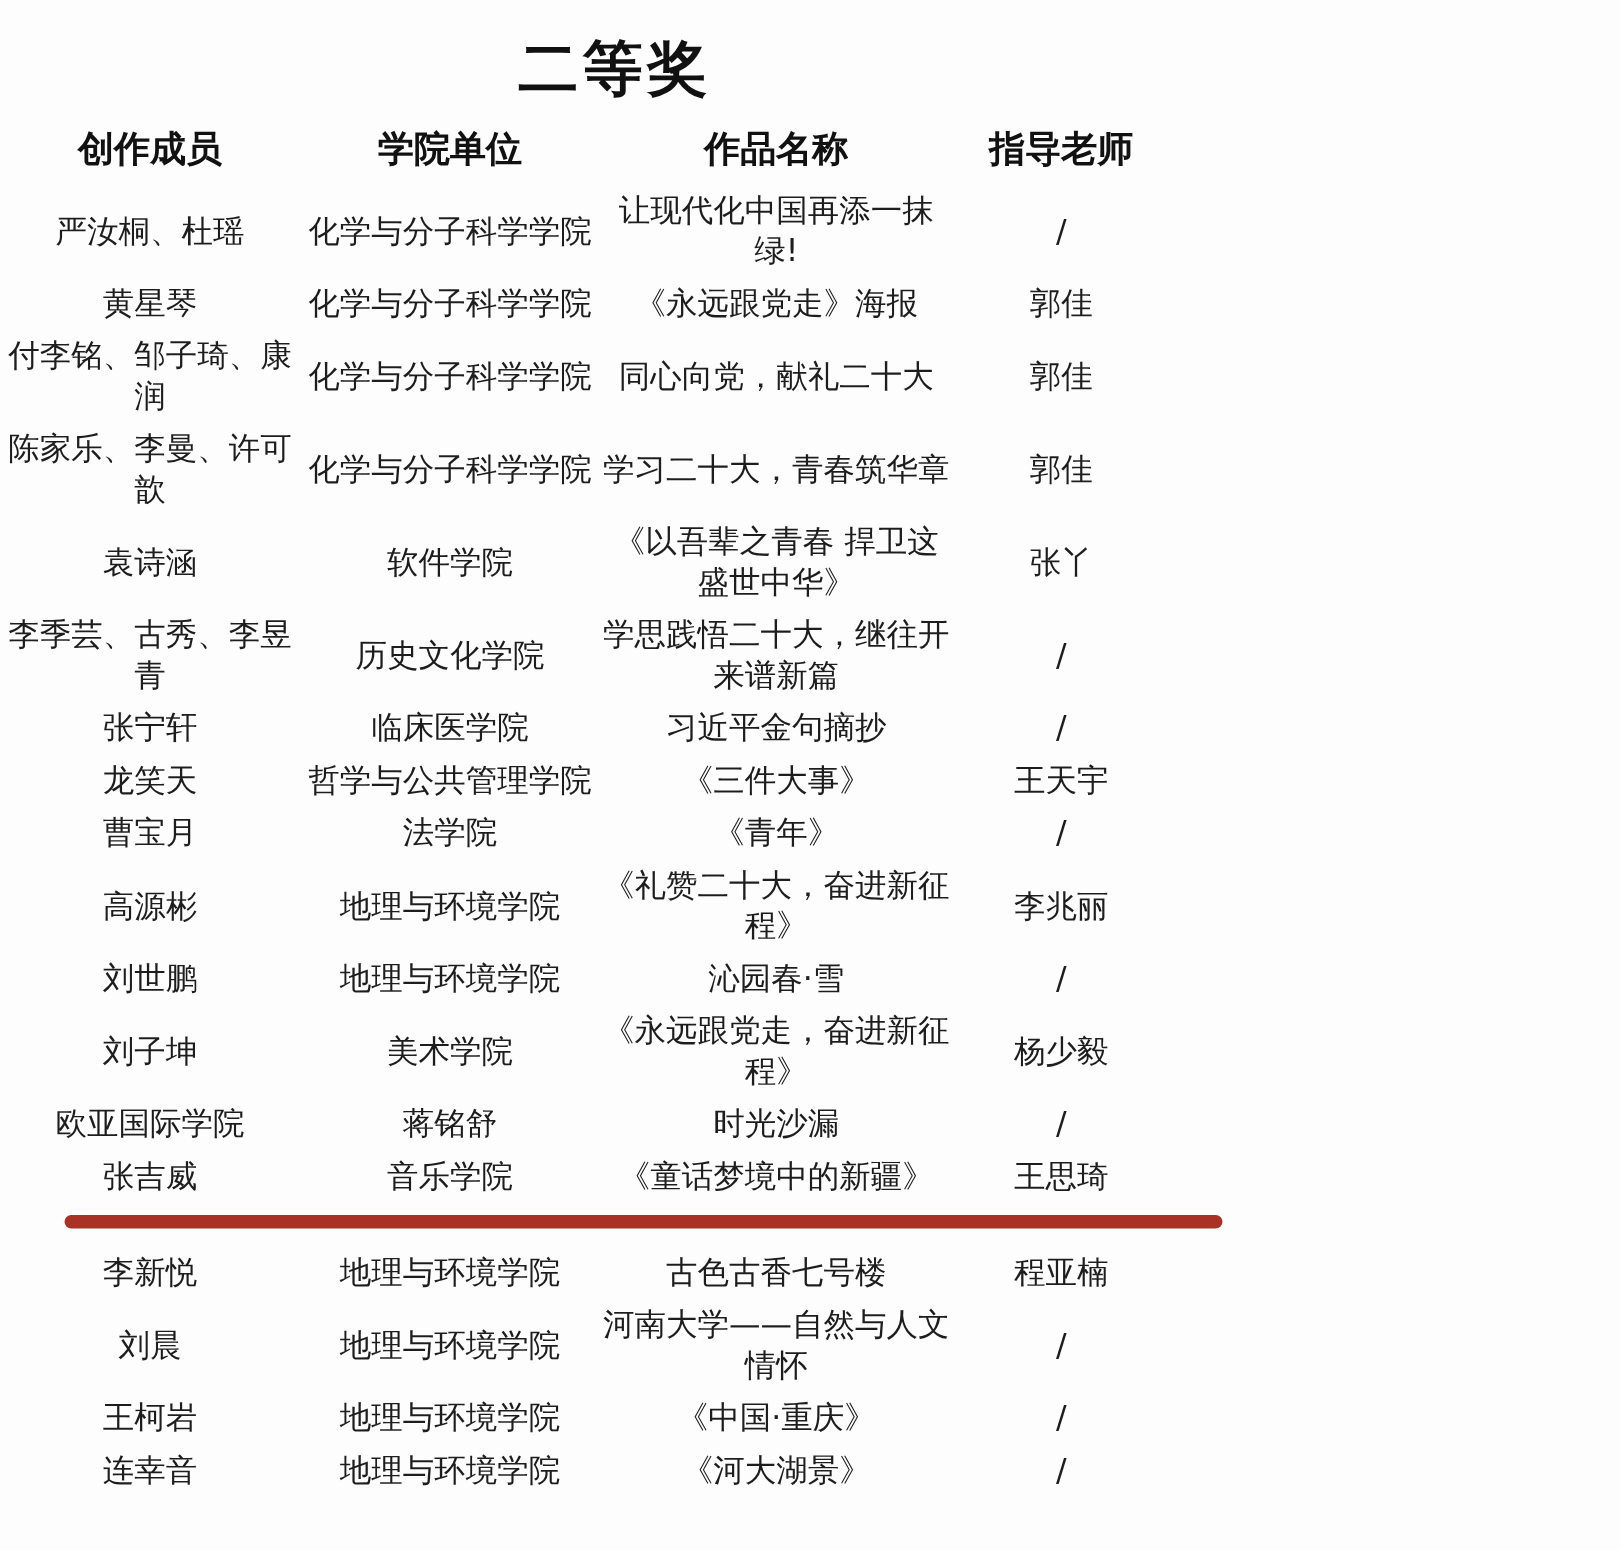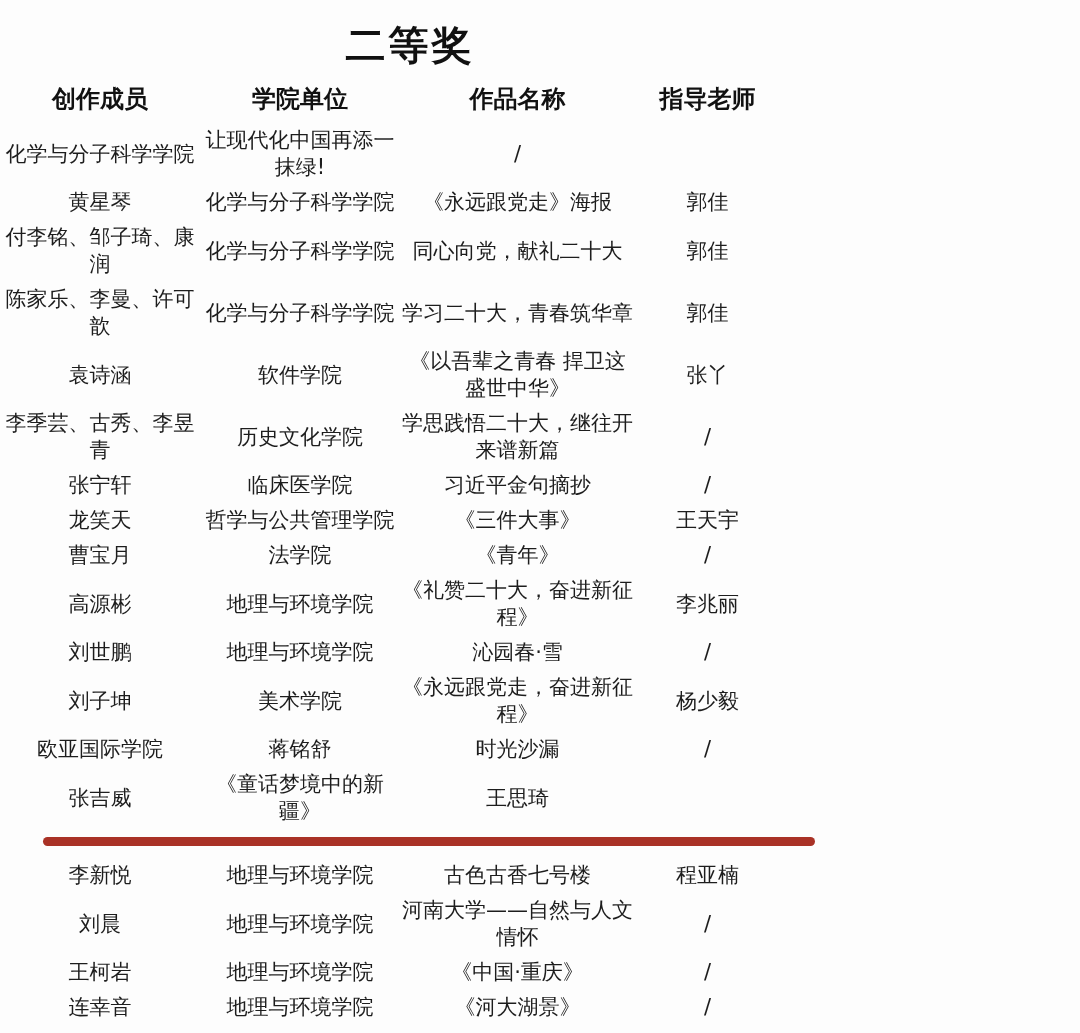--- a/index.html
+++ b/index.html
@@ -62,20 +62,21 @@
 
   <div class="row header-row">
     <div class="cell">创作成员</div>
     <div class="cell">学院单位</div>
     <div class="cell">作品名称</div>
     <div class="cell">指导老师</div>
   </div>
 
   <div id="rows-top">
       <div class="row">
+    <div class="cell">严汝桐、杜瑶</div>
     <div class="cell">化学与分子科学学院</div>
     <div class="cell">让现代化中国再添一抹绿!</div>
     <div class="cell">/</div>
   </div>
       <div class="row">
     <div class="cell">黄星琴</div>
     <div class="cell">化学与分子科学学院</div>
     <div class="cell">《永远跟党走》海报</div>
     <div class="cell">郭佳</div>
   </div>
@@ -140,20 +141,21 @@
     <div class="cell">杨少毅</div>
   </div>
       <div class="row">
     <div class="cell">欧亚国际学院</div>
     <div class="cell">蒋铭舒</div>
     <div class="cell">时光沙漏</div>
     <div class="cell">/</div>
   </div>
       <div class="row">
     <div class="cell">张吉威</div>
+    <div class="cell">音乐学院</div>
     <div class="cell">《童话梦境中的新疆》</div>
     <div class="cell">王思琦</div>
   </div>
     </div>
 
   <div class="divider" id="divider" style="background: rgb(169, 50, 38);"></div>
 
   <div id="rows-bottom">
       <div class="row">
     <div class="cell">李新悦</div>

